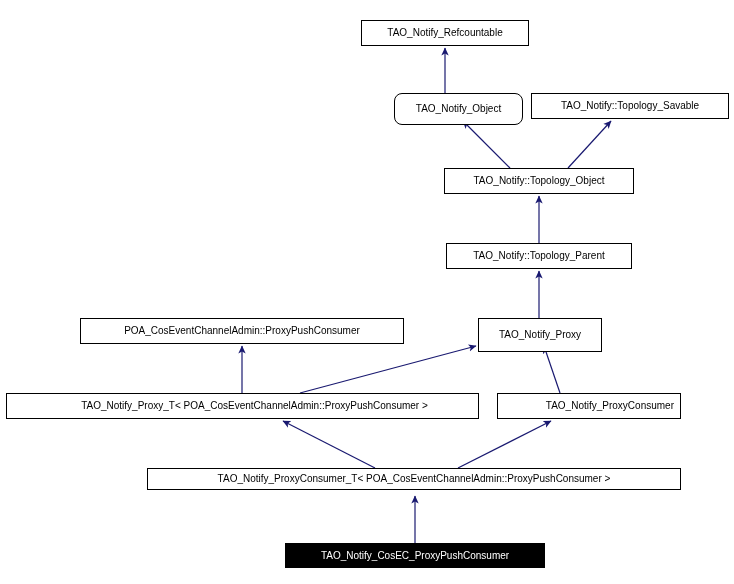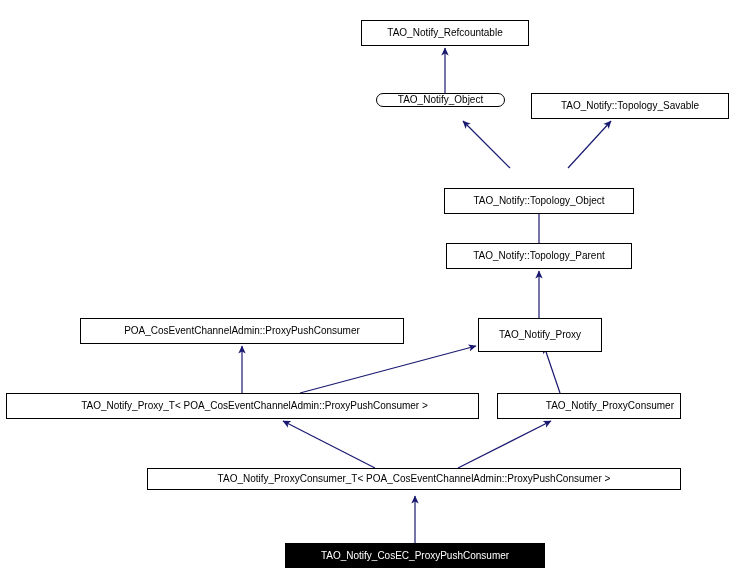--- a/index.html
+++ b/index.html
@@ -72,27 +72,27 @@
         <line x1="560" y1="393" x2="544" y2="346" stroke="#191970" stroke-width="1.2" marker-end="url(#arrowhead)"></line>
         <line x1="375" y1="468" x2="283" y2="421" stroke="#191970" stroke-width="1.2" marker-end="url(#arrowhead)"></line>
         <line x1="458" y1="468" x2="551" y2="421" stroke="#191970" stroke-width="1.2" marker-end="url(#arrowhead)"></line>
         <line x1="415" y1="543" x2="415" y2="496" stroke="#191970" stroke-width="1.2" marker-end="url(#arrowhead)"></line>
       </g>
   </svg>
   <div id="nodes">
       <div class="node" style="left: 361px; top: 20px; width: 168px; height: 26px;">
         <span class="node-label">TAO_Notify_Refcountable</span>
       </div>
-      <div class="node" style="left: 376px; top: 93px; width: 129px; height: 14px; border-radius: 8px;">
+      <div class="node" style="left: 394px; top: 93px; width: 129px; height: 32px; border-radius: 8px;">
         <span class="node-label">TAO_Notify_Object</span>
       </div>
       <div class="node" style="left: 531px; top: 93px; width: 198px; height: 26px;">
         <span class="node-label">TAO_Notify::Topology_Savable</span>
       </div>
-      <div class="node" style="left: 444px; top: 168px; width: 190px; height: 26px; margin-top: 20px;">
+      <div class="node" style="left: 444px; top: 168px; width: 190px; height: 26px;">
         <span class="node-label">TAO_Notify::Topology_Object</span>
       </div>
       <div class="node" style="left: 446px; top: 243px; width: 186px; height: 26px;">
         <span class="node-label">TAO_Notify::Topology_Parent</span>
       </div>
       <div class="node" style="left: 80px; top: 318px; width: 324px; height: 26px;">
         <span class="node-label">POA_CosEventChannelAdmin::ProxyPushConsumer</span>
       </div>
       <div class="node" style="left: 478px; top: 318px; width: 124px; height: 34px;">
         <span class="node-label">TAO_Notify_Proxy</span>

